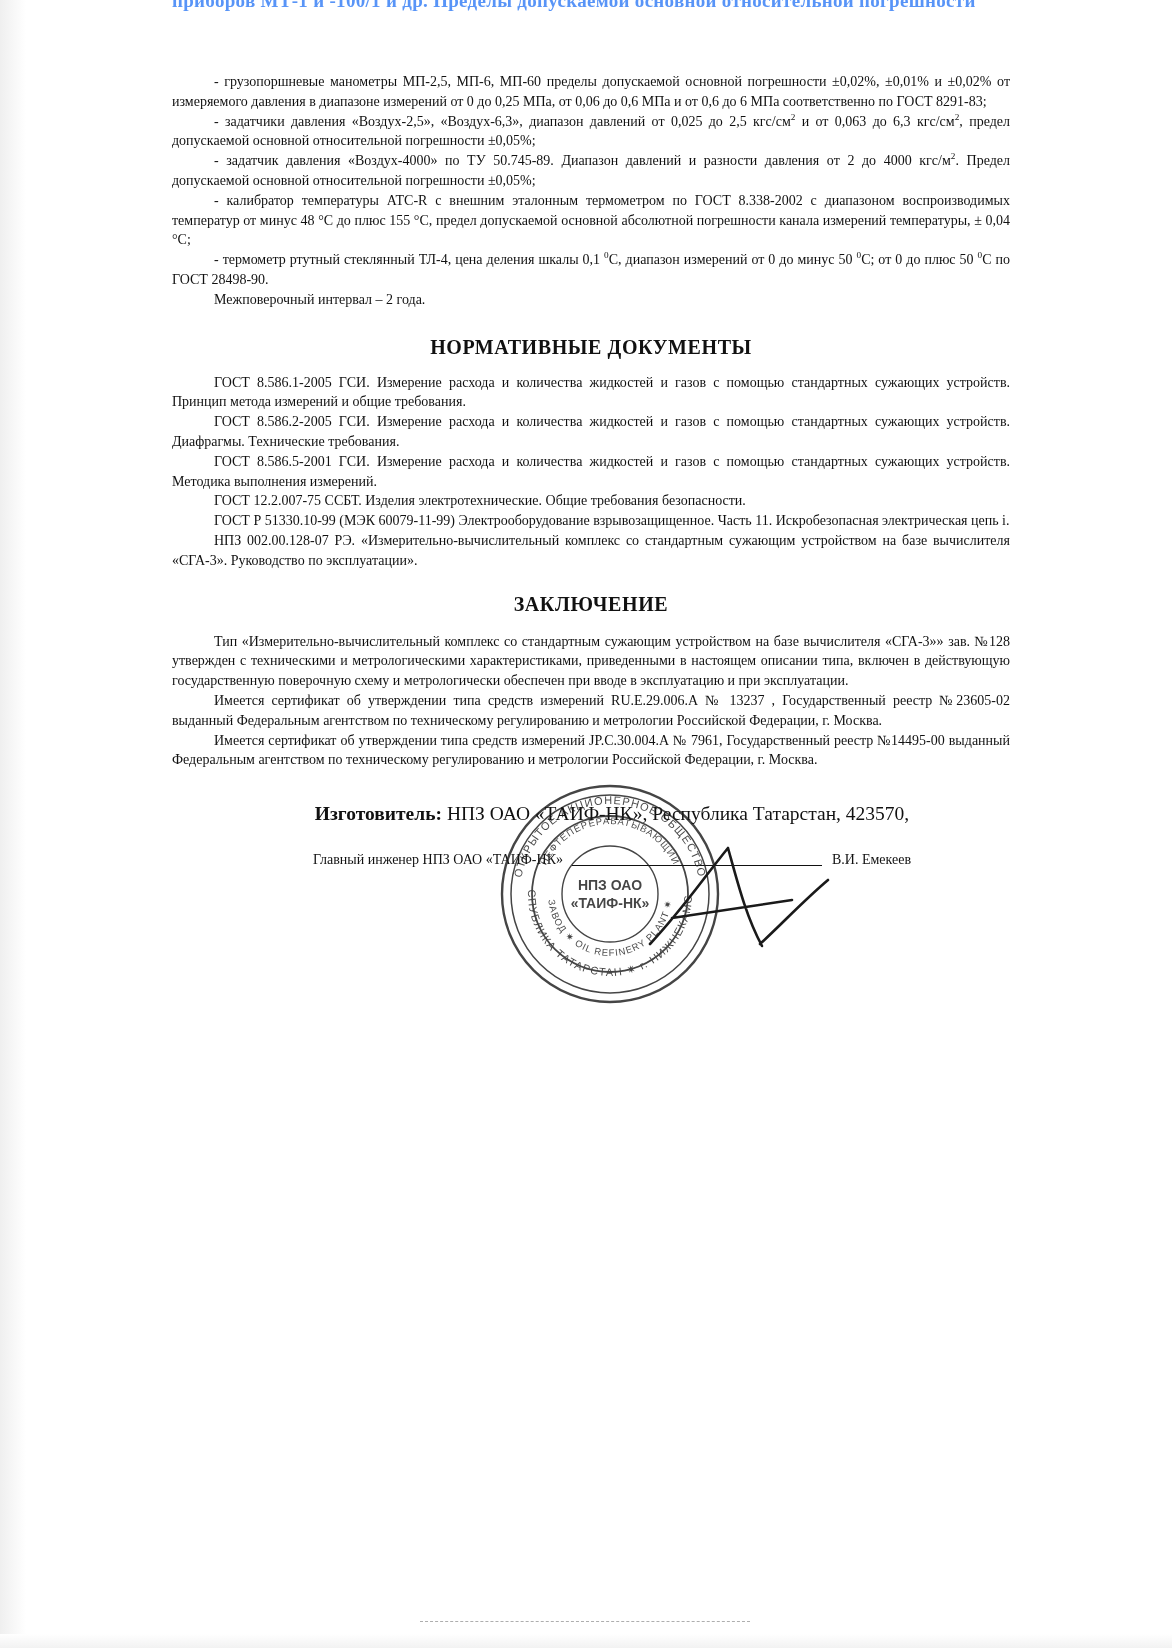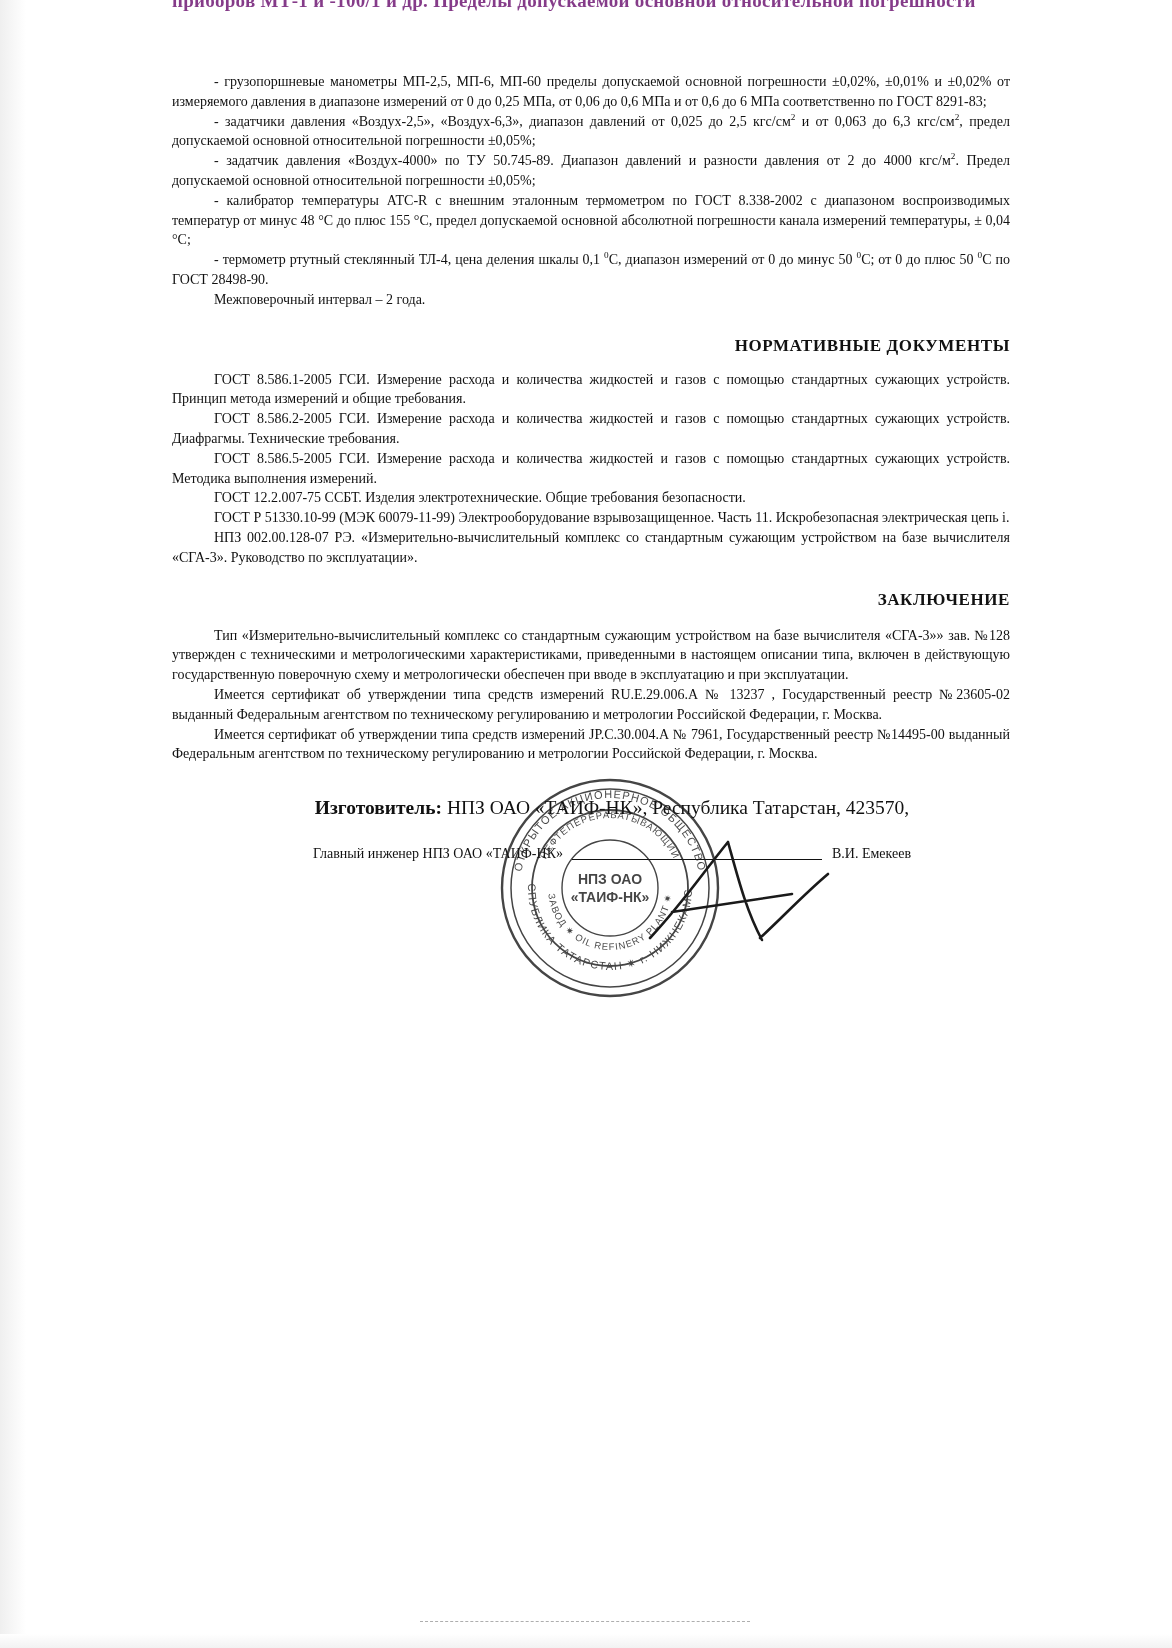--- a/index.html
+++ b/index.html
@@ -43,21 +43,21 @@
     top: 0;
     width: 838px;
   }
   .cut-line {
     position: absolute;
     left: 172px;
     top: 0;
     width: 838px;
     height: 18px;
     overflow: hidden;
-    color: #701a75;
+    color: #3b82f6;
     font-size: 19px;
     font-weight: bold;
     letter-spacing: 0.3px;
     line-height: 26px;
   }
   .cut-line span {
     display: block;
     margin-top: -12px;
     clip-path: inset(12px 0 0 0);
     opacity: 0.85;
@@ -70,23 +70,23 @@
     text-justify: inter-word;
     hyphens: manual;
   }
   p.ind {
     text-indent: 42px;
   }
   p.ind-dash {
     text-indent: 42px;
   }
   h2.heading {
-    font-size: 17px;
+    font-size: 20px;
     font-weight: bold;
-    text-align: right;
+    text-align: center;
     margin: 26px 0 14px 0;
     letter-spacing: 0.6px;
   }
   h2.heading.tight {
     margin-top: 22px;
     margin-bottom: 16px;
   }
   sup {
     font-size: 0.66em;
     vertical-align: super;
@@ -189,21 +189,21 @@
 
     <h2 class="heading">НОРМАТИВНЫЕ ДОКУМЕНТЫ</h2>
     <div>
       <p class="ind">
         <span>ГОСТ 8.586.1-2005 ГСИ. Измерение расхода и количества жидкостей и газов с помощью стандартных сужающих устройств. Принцип метода измерений и общие требования.</span>
       </p>
       <p class="ind">
         <span>ГОСТ 8.586.2-2005 ГСИ. Измерение расхода и количества жидкостей и газов с помощью стандартных сужающих устройств. Диафрагмы. Технические требования.</span>
       </p>
       <p class="ind">
-        <span>ГОСТ 8.586.5-2005 ГСИ. Измерение расхода и количества жидкостей и газов с помощью стандартных сужающих устройств. Методика выполнения измерений.</span>
+        <span>ГОСТ 8.586.5-2001 ГСИ. Измерение расхода и количества жидкостей и газов с помощью стандартных сужающих устройств. Методика выполнения измерений.</span>
       </p>
       <p class="ind">
         <span>ГОСТ 12.2.007-75  ССБТ. Изделия электротехнические. Общие требования безопасности.</span>
       </p>
       <p class="ind">
         <span>ГОСТ Р 51330.10-99 (МЭК 60079-11-99)   Электрооборудование   взрывозащищенное. Часть 11. Искробезопасная электрическая цепь i.</span>
       </p>
       <p class="ind">
         <span>НПЗ 002.00.128-07 РЭ. «Измерительно-вычислительный комплекс со стандартным сужающим устройством на базе вычислителя «СГА-3». Руководство по эксплуатации».</span>
       </p>

